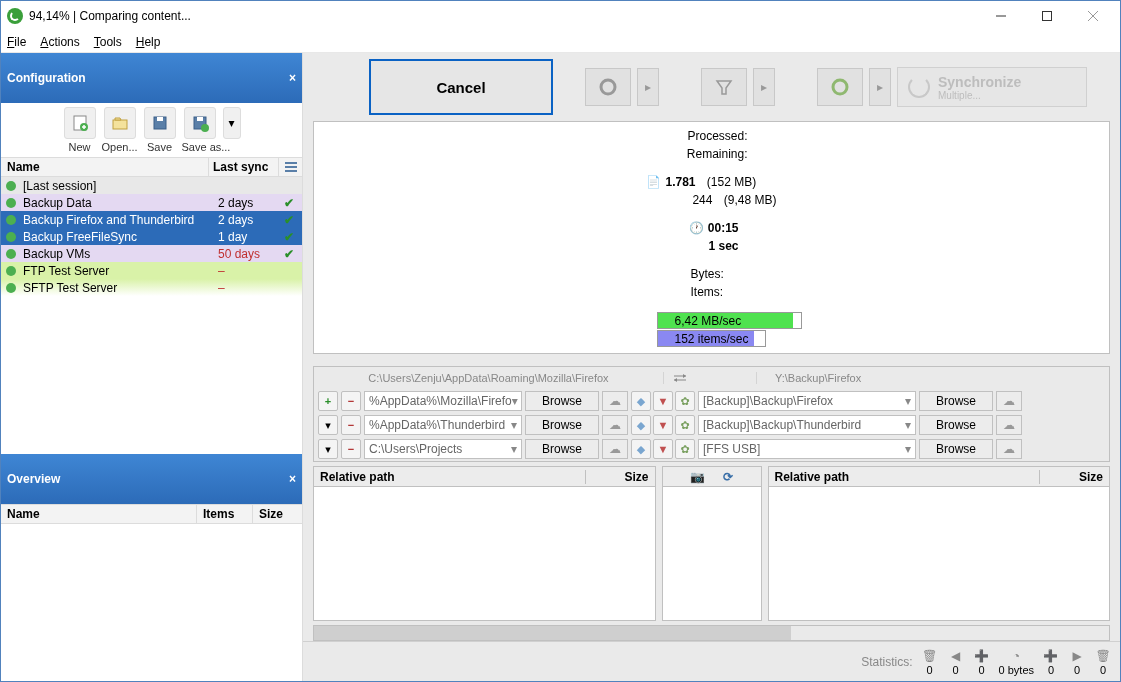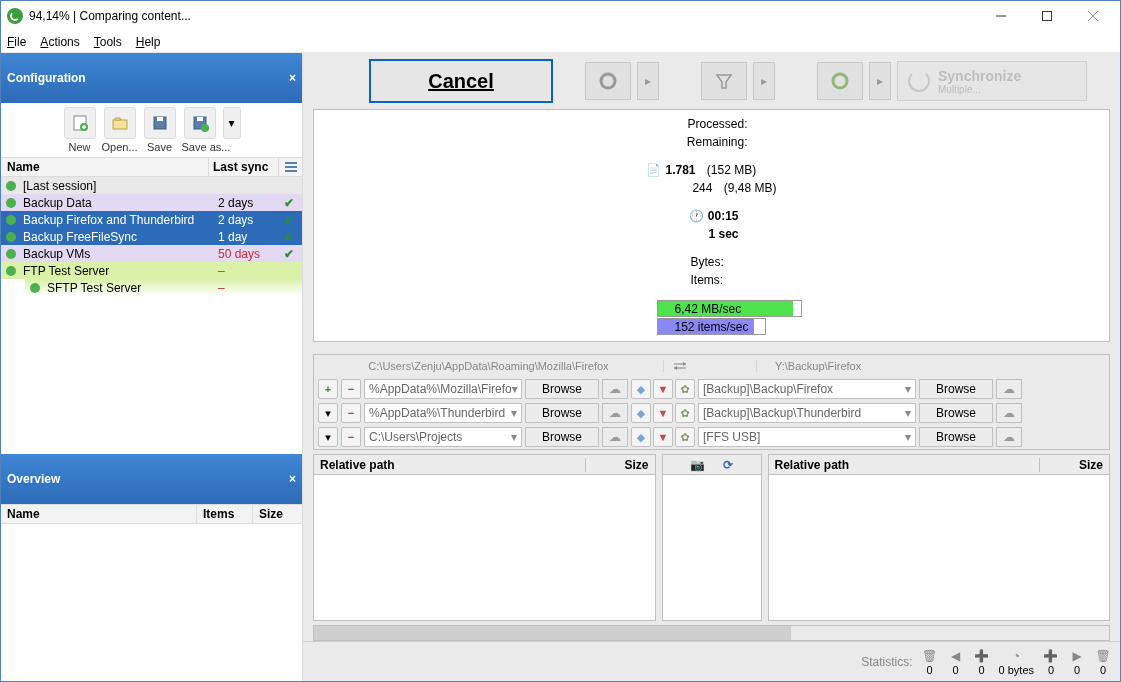--- a/index.html
+++ b/index.html
@@ -33,21 +33,21 @@
 .cfg-row .ls { width: 60px; text-align: left; }
 .cfg-row .ck { width: 22px; text-align: center; color: #2a8f2a; font-weight: bold; }
 .cfg-blank { flex: 1; background:#fff; }
 .ov-hdr { display: flex; background: #f3f3f3; border-top:1px solid #dcdcdc; border-bottom: 1px solid #dcdcdc; font-weight: bold; }
 .ov-hdr div { padding: 2px 6px; }
 .ov-hdr .o1 { flex:1; }
 .ov-hdr .o2 { width:56px; border-left:1px solid #dcdcdc; }
 .ov-hdr .o3 { width:50px; border-left:1px solid #dcdcdc; }
 .content { flex: 1; display: flex; flex-direction: column; background: #eaeaea; }
 .tb-row { display: flex; align-items: center; gap: 6px; padding: 6px 10px; }
-.cancelbtn { width: 184px; height: 44px; border: 2px solid #0a62c4; background: #e6e6e6; font-size: 20px; font-weight: 600; display:flex; align-items:center; justify-content:center;text-decoration:underline; }
+.cancelbtn { width: 184px; height: 56px; border: 2px solid #0a62c4; background: #e6e6e6; font-size: 15px; font-weight: 600; display:flex; align-items:center; justify-content:center; }
 .gbtn { height: 38px; background: #e1e1e1; border: 1px solid #c8c8c8; display:flex; align-items:center; justify-content:center; color:#999; }
 .gbtn.big { width: 46px; }
 .gbtn.sm { width: 22px; }
 .syncbtn { width: 190px; height: 40px; background: #e6e6e6; border: 1px solid #d0d0d0; display:flex; align-items:center; gap:8px; padding:0 10px; color:#bdbdbd; }
 .syncbtn .si { width:22px; height:22px; border:2px solid #c8c8c8; border-radius:50%; border-top-color:transparent; }
 .statusbox { margin: 0 10px 6px; background: #fff; border: 1px solid #c0c0c0; padding: 5px 8px; }
 .statline { margin-bottom: 6px; }
 .pr-row { display: flex; align-items: center; gap: 10px; flex-direction: column; }
 .pr-labels { width: 72px; text-align: right; line-height: 18px; }
 .pr-vals { width: 130px; }
@@ -249,21 +249,21 @@
         <div class="cfg-row" style="background: rgb(217, 242, 168); color: rgb(0, 0, 0);">
           <span class="ico">
             <svg width="12" height="12">
               <circle cx="6" cy="6" r="5" fill="#4caf50"></circle>
             </svg>
           </span>
     <span class="nm">FTP Test Server</span>
     <span class="ls" style="color:#c03030">–</span>
     <span class="ck"></span>
         </div>
-        <div class="cfg-row" style="background: linear-gradient(rgb(217, 242, 168), rgb(255, 255, 255)); color: rgb(0, 0, 0); margin-left: 24px;">
+        <div class="cfg-row" style="background: linear-gradient(rgb(217, 242, 168), rgb(255, 255, 255)); color: rgb(0, 0, 0);">
           <span class="ico">
             <svg width="12" height="12">
               <circle cx="6" cy="6" r="5" fill="#4caf50"></circle>
             </svg>
           </span>
     <span class="nm">SFTP Test Server</span>
     <span class="ls" style="color:#c03030">–</span>
     <span class="ck"></span>
         </div>
       </div>

